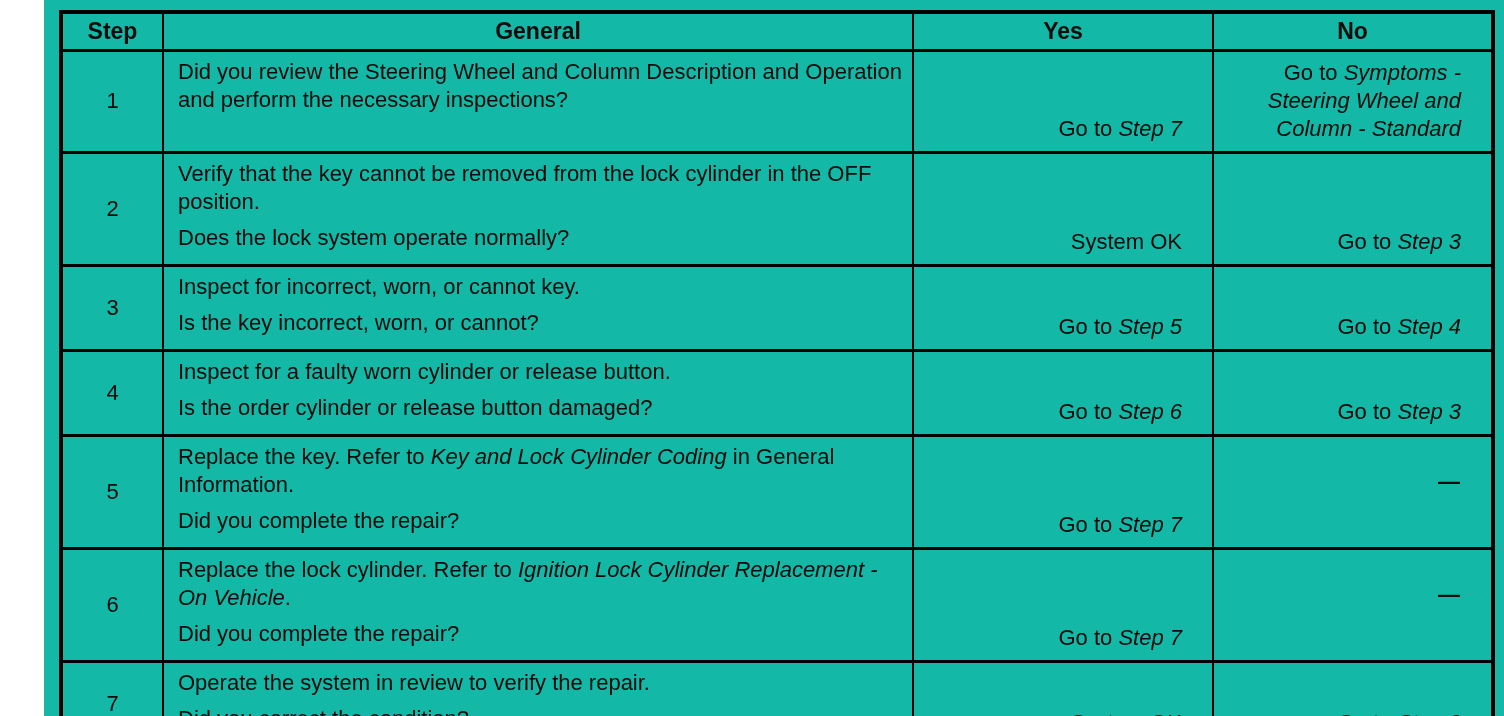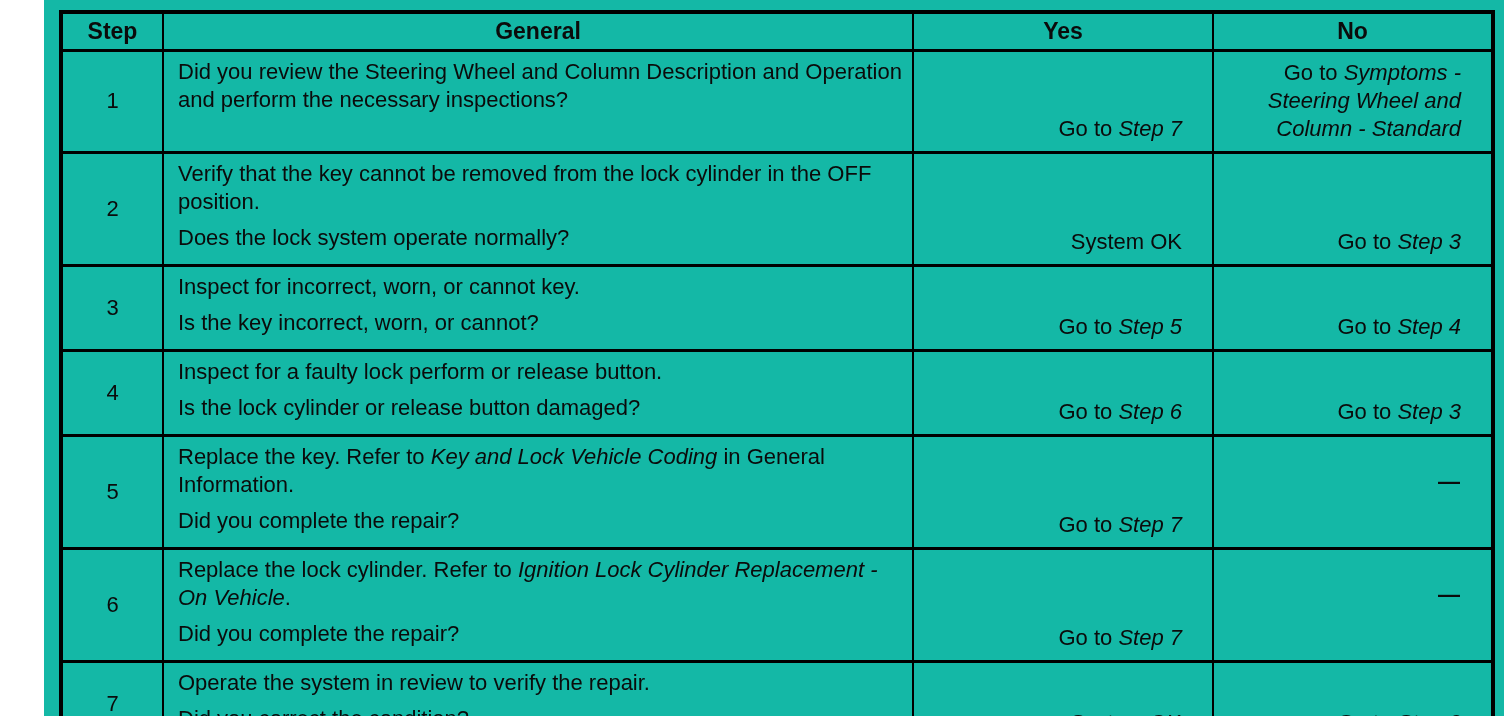--- a/index.html
+++ b/index.html
@@ -122,30 +122,30 @@
           <td class="action-cell">
             <p><span>Inspect for incorrect, worn, or cannot key.</span></p>
             <p><span>Is the key incorrect, worn, or cannot?</span></p>
           </td>
           <td class="answer-cell"><span>Go to </span><em>Step 5</em></td>
           <td class="answer-cell"><span>Go to </span><em>Step 4</em></td>
         </tr>
         <tr>
           <td class="step-cell">4</td>
           <td class="action-cell">
-            <p><span>Inspect for a faulty lock perform or release button.</span></p>
-            <p><span>Is the lock cylinder or release button damaged?</span></p>
+            <p><span>Inspect for a faulty worn cylinder or release button.</span></p>
+            <p><span>Is the order cylinder or release button damaged?</span></p>
           </td>
           <td class="answer-cell"><span>Go to </span><em>Step 6</em></td>
           <td class="answer-cell"><span>Go to </span><em>Step 3</em></td>
         </tr>
         <tr>
           <td class="step-cell">5</td>
           <td class="action-cell">
-            <p><span>Replace the key. Refer to </span><em>Key and Lock Vehicle Coding</em><span> in General Information.</span></p>
+            <p><span>Replace the key. Refer to </span><em>Key and Lock Cylinder Coding</em><span> in General Information.</span></p>
             <p><span>Did you complete the repair?</span></p>
           </td>
           <td class="answer-cell"><span>Go to </span><em>Step 7</em></td>
           <td class="answer-cell dash"><span>—</span></td>
         </tr>
         <tr>
           <td class="step-cell">6</td>
           <td class="action-cell">
             <p><span>Replace the lock cylinder. Refer to </span><em>Ignition Lock Cylinder Replacement - On Vehicle</em><span>.</span></p>
             <p><span>Did you complete the repair?</span></p>

